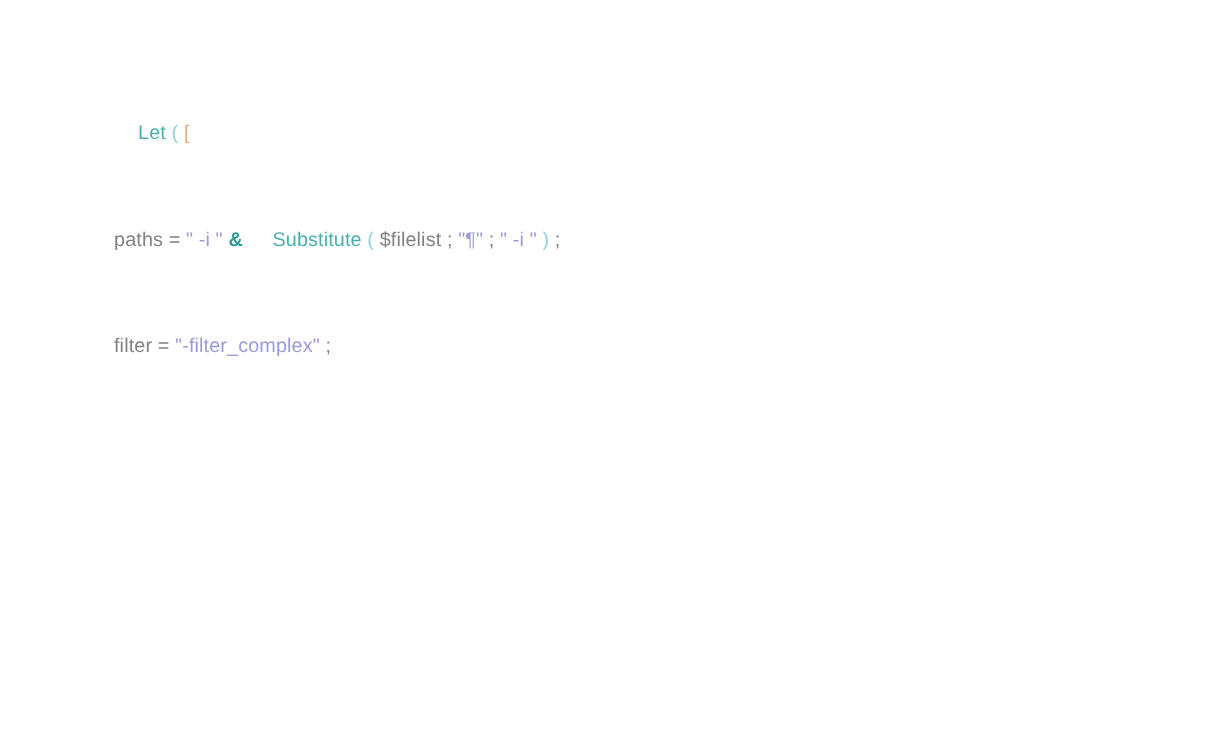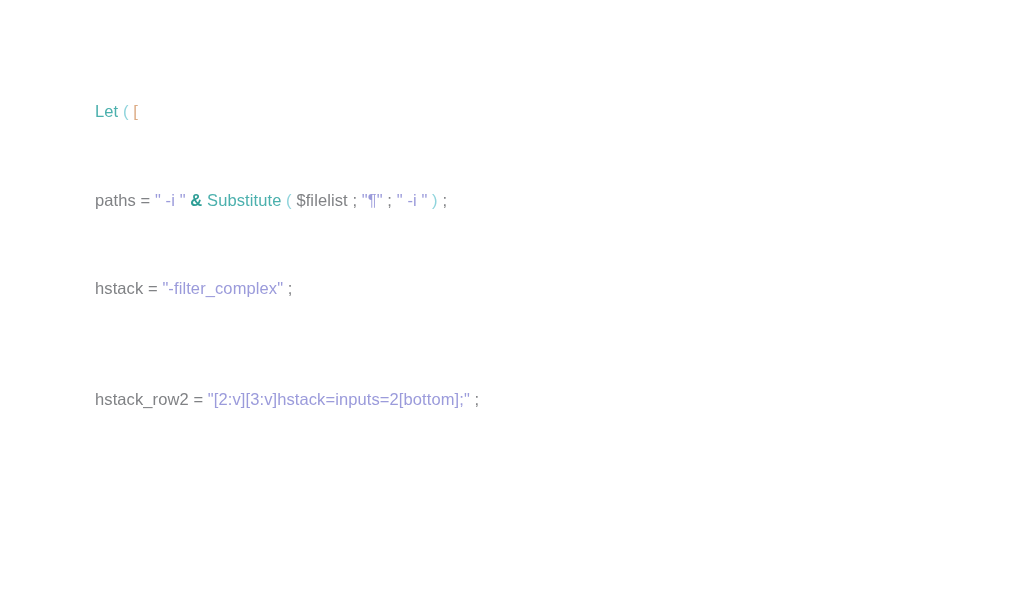--- a/index.html
+++ b/index.html
@@ -25,42 +25,41 @@
     top: 34px;
     font-family: "Liberation Sans", sans-serif;
     font-size: 16.5px;
     line-height: 22.1px;
     white-space: pre;
     letter-spacing: 0.1px;
   }
   .ln { display: block; height: 22.1px; }
   
   .t-plain   { color: #808285; margin-top: 48px; }
-  .t-func    { color: #4bb0ad; }
+  .t-func    { color: #4bb0ad; margin-left: 20px; }
   .t-paren   { color: #8fd4dc; }
   .t-bracket { color: #dcab84; }
   .t-string  { color: #9b9bdb; }
   .t-amp     { color: #2e9e96; font-weight: bold; }
   .t-semi-g  { color: #808285; }
   .t-op      { color: #808285; }
 </style>
 </head>
 <body>
 
 <div id="code-surface">
   <div id="code-block">
 
     <span class="ln"><span class="t-func">Let</span><span class="t-op"> </span><span class="t-paren">(</span><span class="t-op"> </span><span class="t-bracket">[</span></span>
 
     <span class="ln"><span class="t-plain">paths = </span><span class="t-string">" -i "</span><span class="t-op"> </span><span class="t-amp">&amp;</span><span class="t-op"> </span><span class="t-func">Substitute</span><span class="t-op"> </span><span class="t-paren">(</span><span class="t-plain"> $filelist ; </span><span class="t-string">"¶"</span><span class="t-plain"> ; </span><span class="t-string">" -i "</span><span class="t-op"> </span><span class="t-paren">)</span><span class="t-semi-g"> ;</span></span>
 
-    <span class="ln"><span class="t-plain">hstack = </span><span class="t-string">"-filter_complex"</span><span class="t-semi-g"> ;</span></span>
+    <span class="ln"><span class="t-plain">filter = </span><span class="t-string">"-filter_complex"</span><span class="t-semi-g"> ;</span></span>
 
 
-    <span class="ln"><span class="t-plain">hstack_row2 = </span><span class="t-string">"[2:v][3:v]hstack=inputs=2[bottom];"</span><span class="t-semi-g"> ;</span></span>
 
 
     
 
     
 
     
 
     
 

